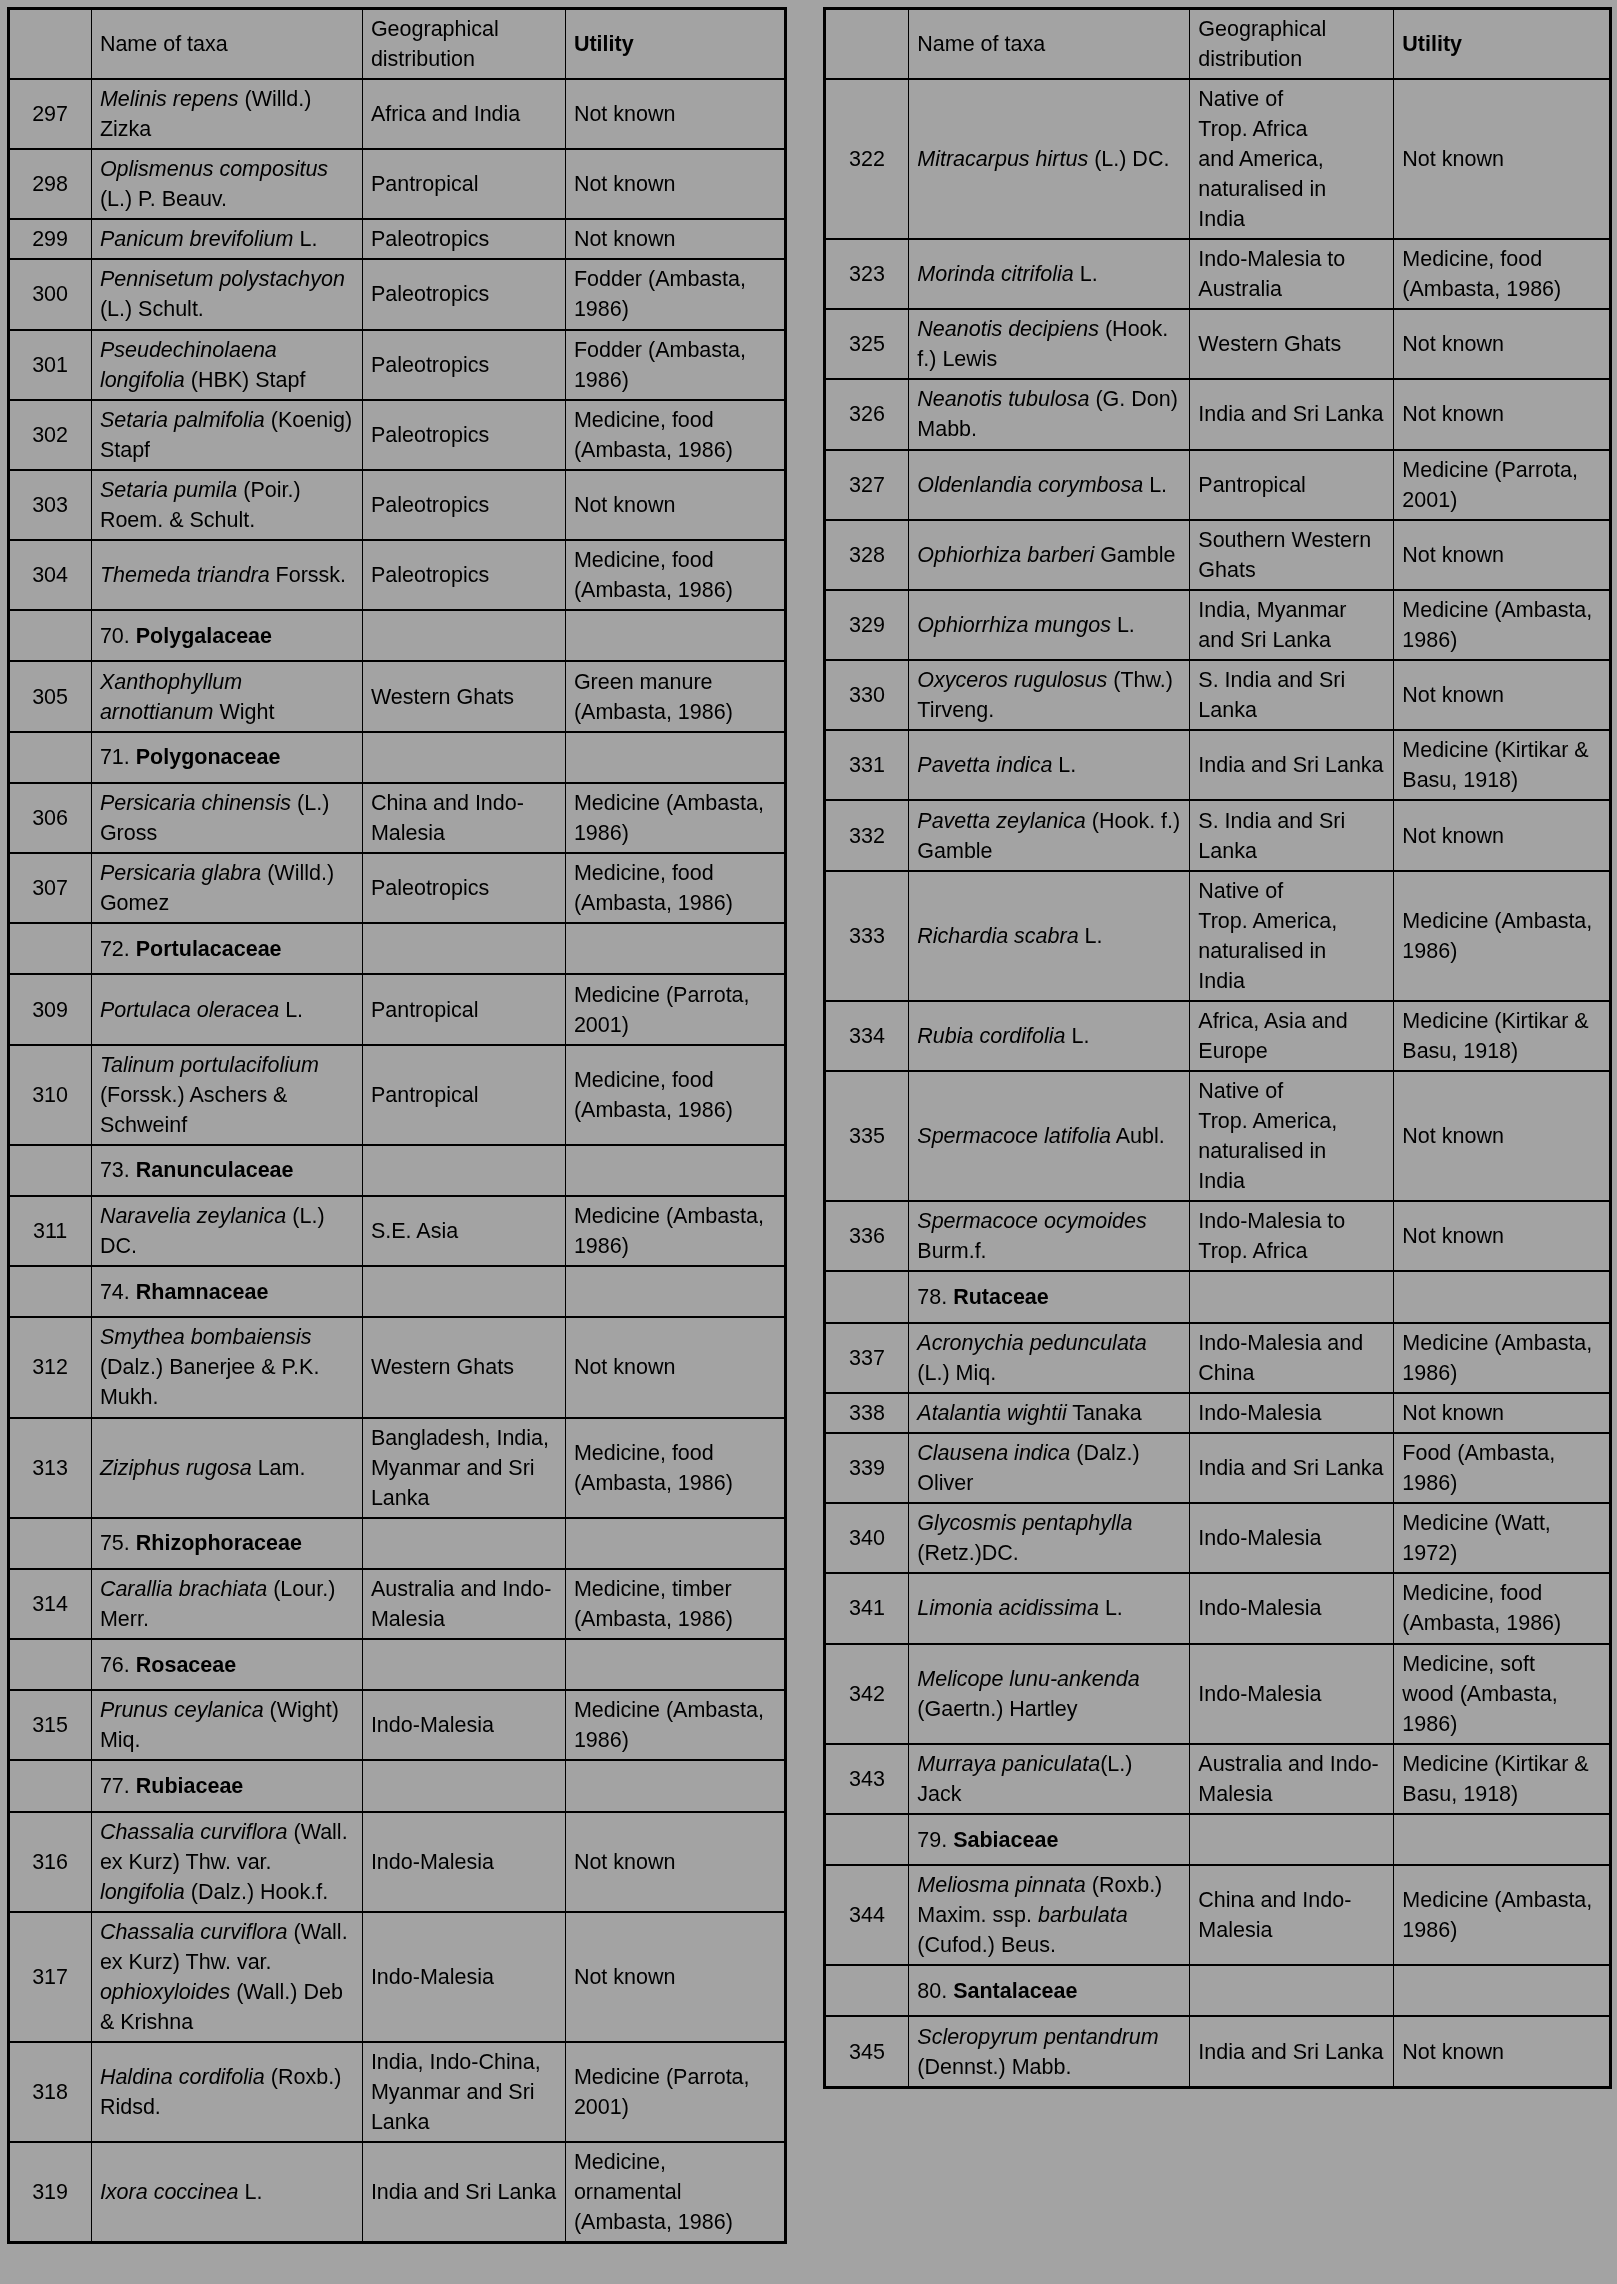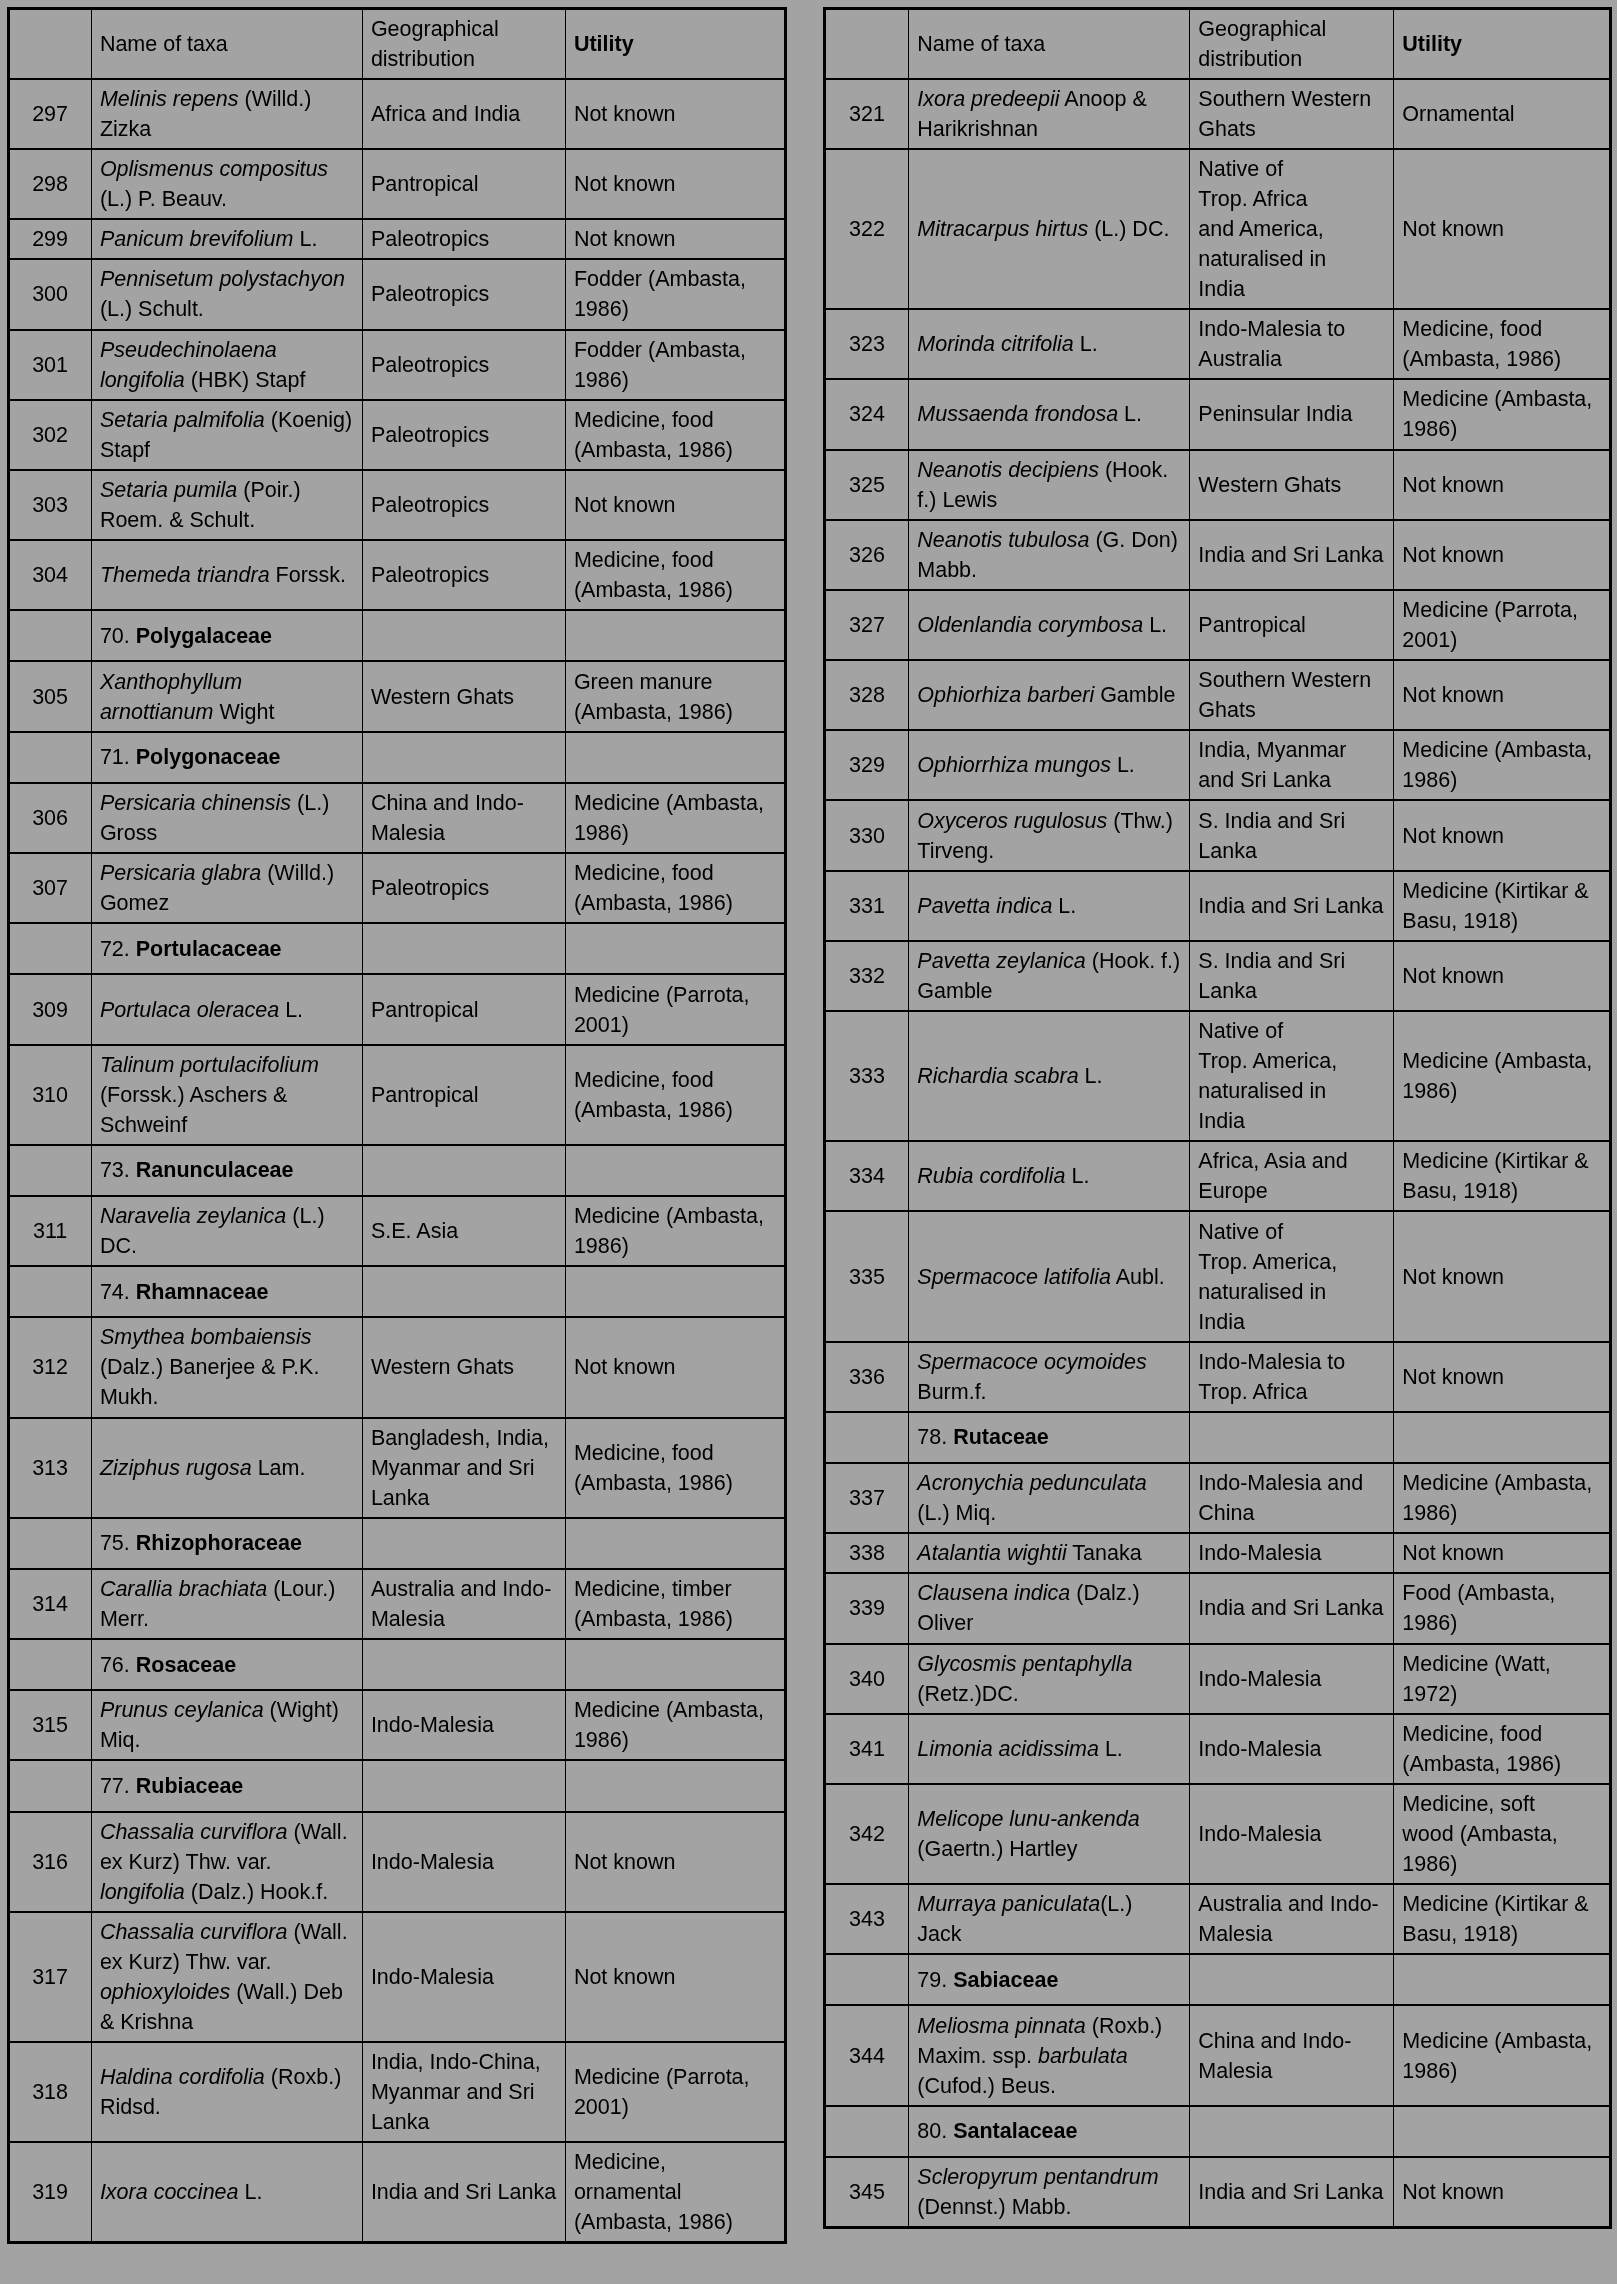--- a/index.html
+++ b/index.html
@@ -260,48 +260,36 @@
     <thead>
       <tr>
         <th class="c-num"></th>
         <th class="c-name">Name of taxa</th>
         <th class="c-geo">Geographical distribution</th>
         <th class="c-util">Utility</th>
       </tr>
     </thead>
     <tbody id="tbody-right">
         <tr class="taxon-row">
-          <td class="c-num">321</td>
-          <td class="c-name"><i>Ixora predeepii</i><span> Anoop &amp; Harikrishnan</span></td>
-          <td class="c-geo">Southern Western Ghats</td>
-          <td class="c-util">Ornamental</td>
-        </tr>
-        <tr class="taxon-row">
           <td class="c-num">322</td>
           <td class="c-name"><i>Mitracarpus hirtus</i><span> (L.) DC.</span></td>
           <td class="c-geo">Native of
 Trop. Africa
 and America,
 naturalised in
 India</td>
           <td class="c-util">Not known</td>
         </tr>
         <tr class="taxon-row">
           <td class="c-num">323</td>
           <td class="c-name"><i>Morinda citrifolia</i><span> L.</span></td>
           <td class="c-geo">Indo-Malesia to Australia</td>
           <td class="c-util">Medicine, food (Ambasta, 1986)</td>
         </tr>
         <tr class="taxon-row">
-          <td class="c-num">324</td>
-          <td class="c-name"><i>Mussaenda frondosa</i><span> L.</span></td>
-          <td class="c-geo">Peninsular India</td>
-          <td class="c-util">Medicine (Ambasta, 1986)</td>
-        </tr>
-        <tr class="taxon-row">
           <td class="c-num">325</td>
           <td class="c-name"><i>Neanotis decipiens</i><span> (Hook. f.) Lewis</span></td>
           <td class="c-geo">Western Ghats</td>
           <td class="c-util">Not known</td>
         </tr>
         <tr class="taxon-row">
           <td class="c-num">326</td>
           <td class="c-name"><i>Neanotis tubulosa</i><span> (G. Don) Mabb.</span></td>
           <td class="c-geo">India and Sri Lanka</td>
           <td class="c-util">Not known</td>

